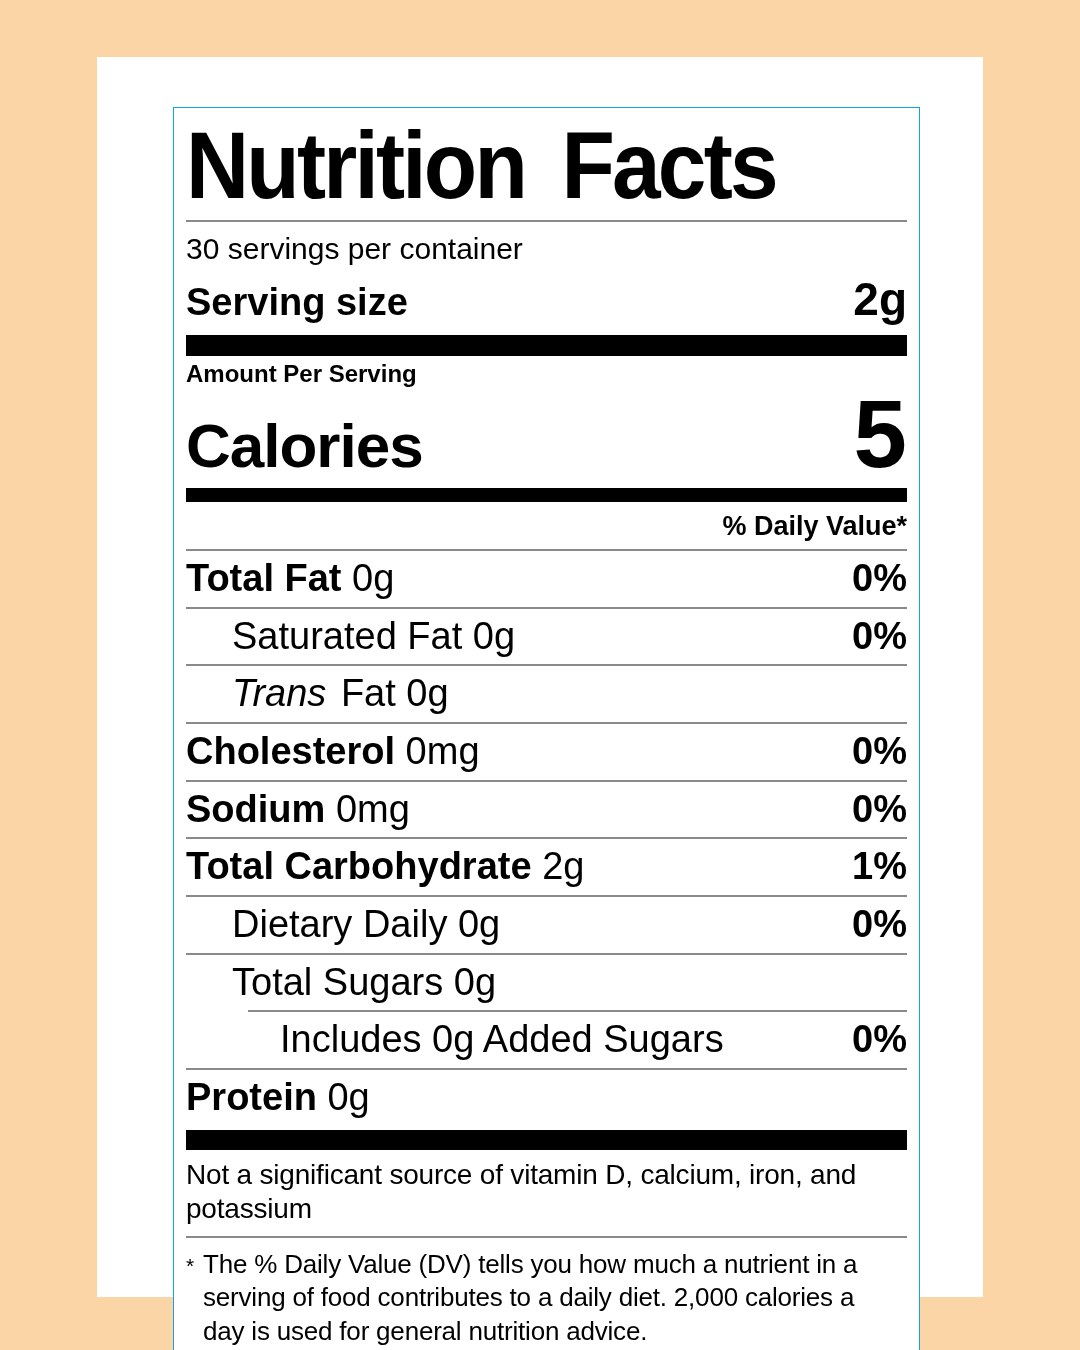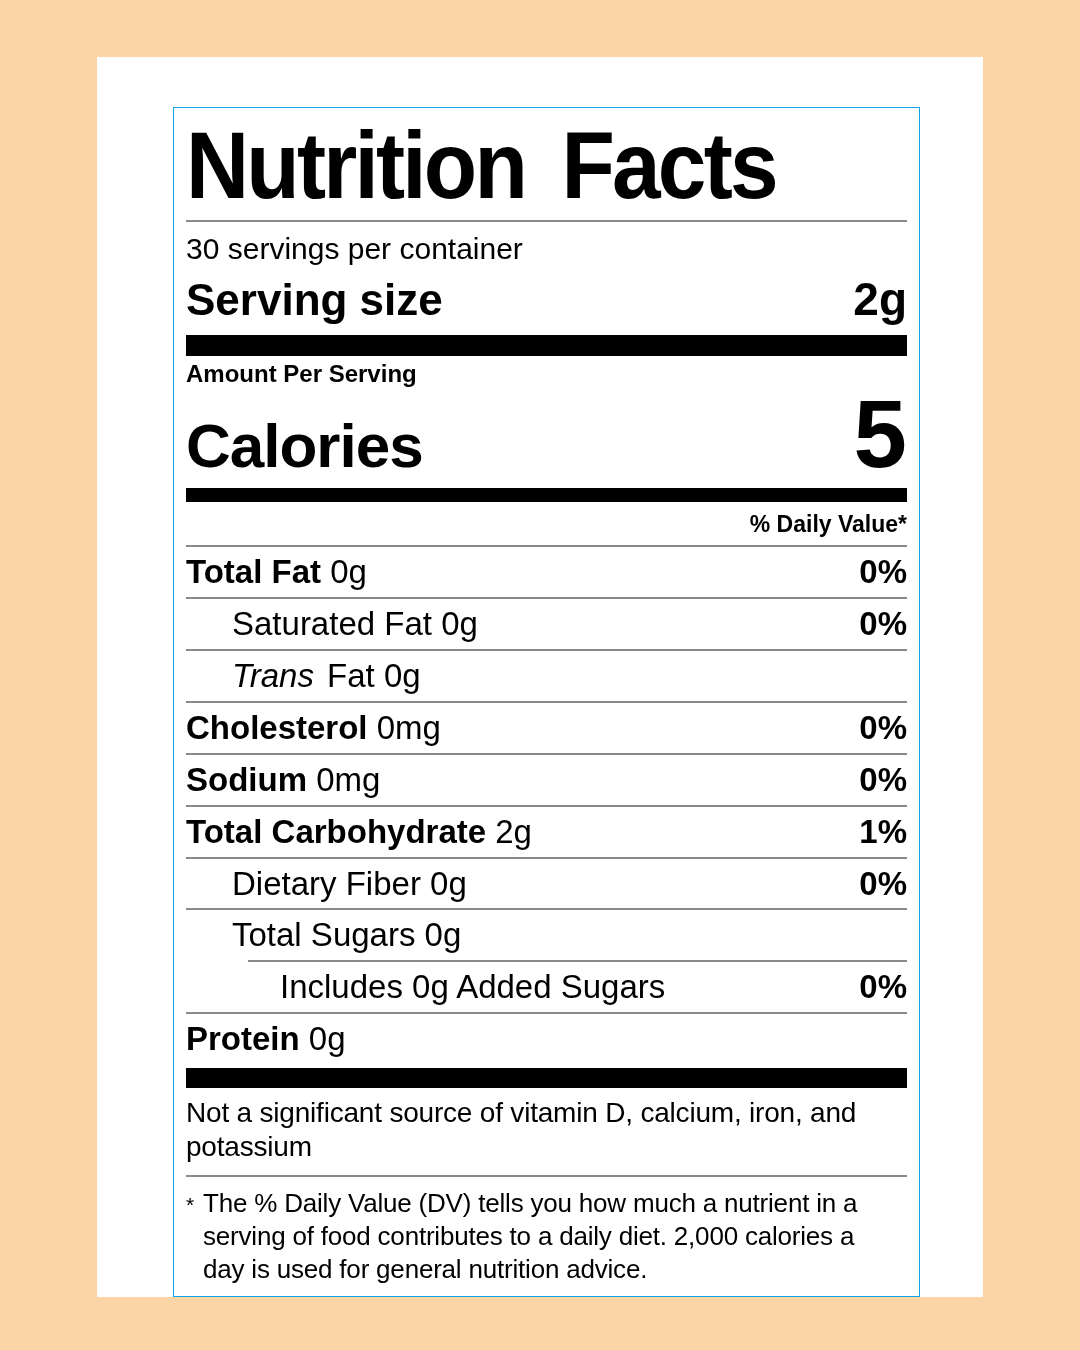--- a/index.html
+++ b/index.html
@@ -31,32 +31,32 @@
     line-height: 0.98; white-space: nowrap;
     transform: scaleX(0.93); transform-origin: left center;
     margin-top: 4px;
   }
   .hairline { border: none; border-top: 2px solid #8a8a8a; margin: 8px 0 4px 0; }
   .servings { font-size: 30px; line-height: 1.25; margin-top: 4px; }
   .serving-row {
     display: flex; justify-content: space-between; align-items: baseline;
     margin-top: 4px;
   }
-  .serving-row .lbl { font-size: 44px; font-weight: bold; }
+  .serving-row .lbl { font-size: 38px; font-weight: bold; }
   .serving-row .val { font-size: 46px; font-weight: bold; }
   .bar-thick { height: 21px; background: #000; margin-top: 9px; flex: none; }
   .aps { font-size: 24px; font-weight: bold; margin-top: 4px; }
   .cal-row { display: flex; justify-content: space-between; align-items: baseline; margin-top: 0; }
   .cal-row .lbl { font-size: 62px; font-weight: bold; letter-spacing: -1px; line-height: 1.15; }
   .cal-row .val { font-size: 96px; font-weight: bold; line-height: 0.95; }
   .bar-med { height: 14px; background: #000; margin-top: 7px; flex: none; }
-  .dv-header { font-size: 23px; font-weight: bold; text-align: right; padding: 9px 0 7px 0; }
+  .dv-header { font-size: 27px; font-weight: bold; text-align: right; padding: 9px 0 7px 0; }
   .row {
     display: flex; justify-content: space-between; align-items: center;
-    font-size: 33px; line-height: 1.15;
+    font-size: 38px; line-height: 1.15;
     padding: 6px 0; border-top: 2px solid #8a8a8a; gap: 40px;
   }
   .row .nm i { margin-right: 4px; margin-top: 43px; }
   .row .dv { font-weight: bold; }
   .in1 { padding-left: 46px; }
   .in2 { padding-left: 94px; }
   .sub-sep { border-top: 2px solid #8a8a8a; margin-left: 62px; }
   .row.no-top { border-top: none; }
   .bar-bottom { height: 20px; background: #000; margin-top: 4px; flex: none; }
   .note { font-size: 28px; line-height: 1.22; padding: 8px 0 8px 0; letter-spacing: -0.2px; }
@@ -122,21 +122,21 @@
       <span class="nm"><b>Sodium</b> <span>0mg</span></span>
       <span class="dv">0%</span>
     </div>
 
     <div class="row">
       <span class="nm"><b>Total Carbohydrate</b> <span>2g</span></span>
       <span class="dv">1%</span>
     </div>
 
     <div class="row in1">
-      <span class="nm"><span>Dietary Fiber</span> <span>0g</span></span>
+      <span class="nm"><span>Dietary Daily</span> <span>0g</span></span>
       <span class="dv">0%</span>
     </div>
 
     <div class="row in1">
       <span class="nm"><span>Total Sugars</span> <span>0g</span></span>
       <span class="dv"></span>
     </div>
 
     <div class="sub-sep"></div>
     <div class="row in2 no-top">

